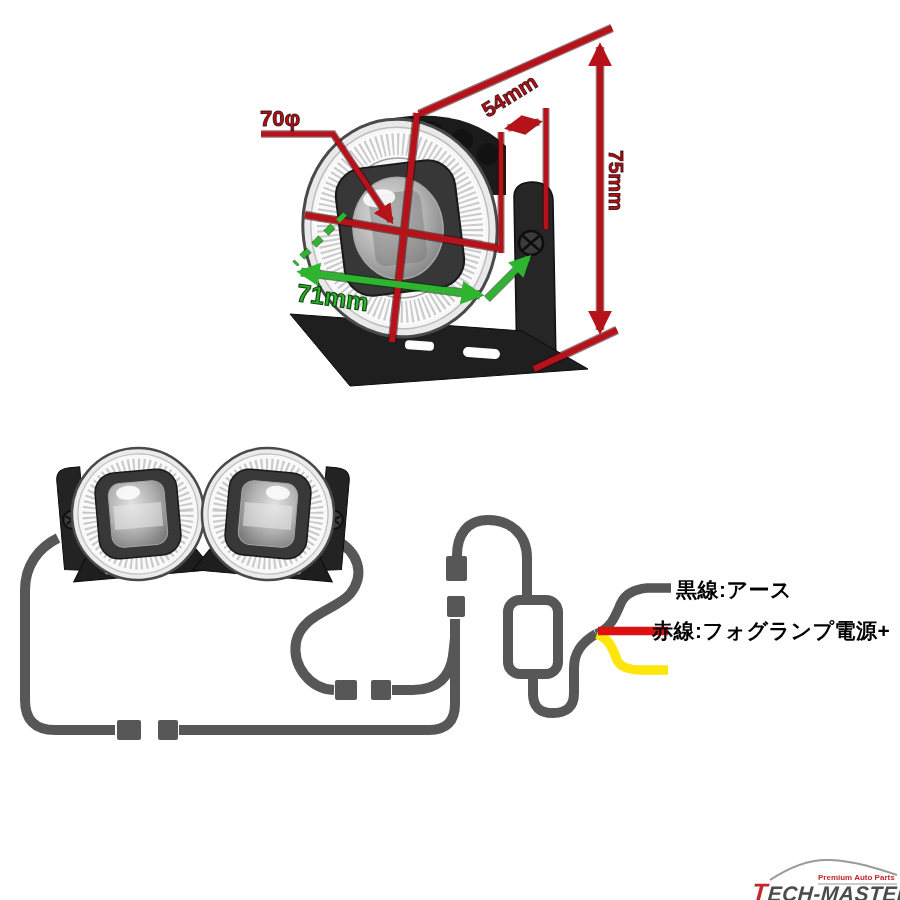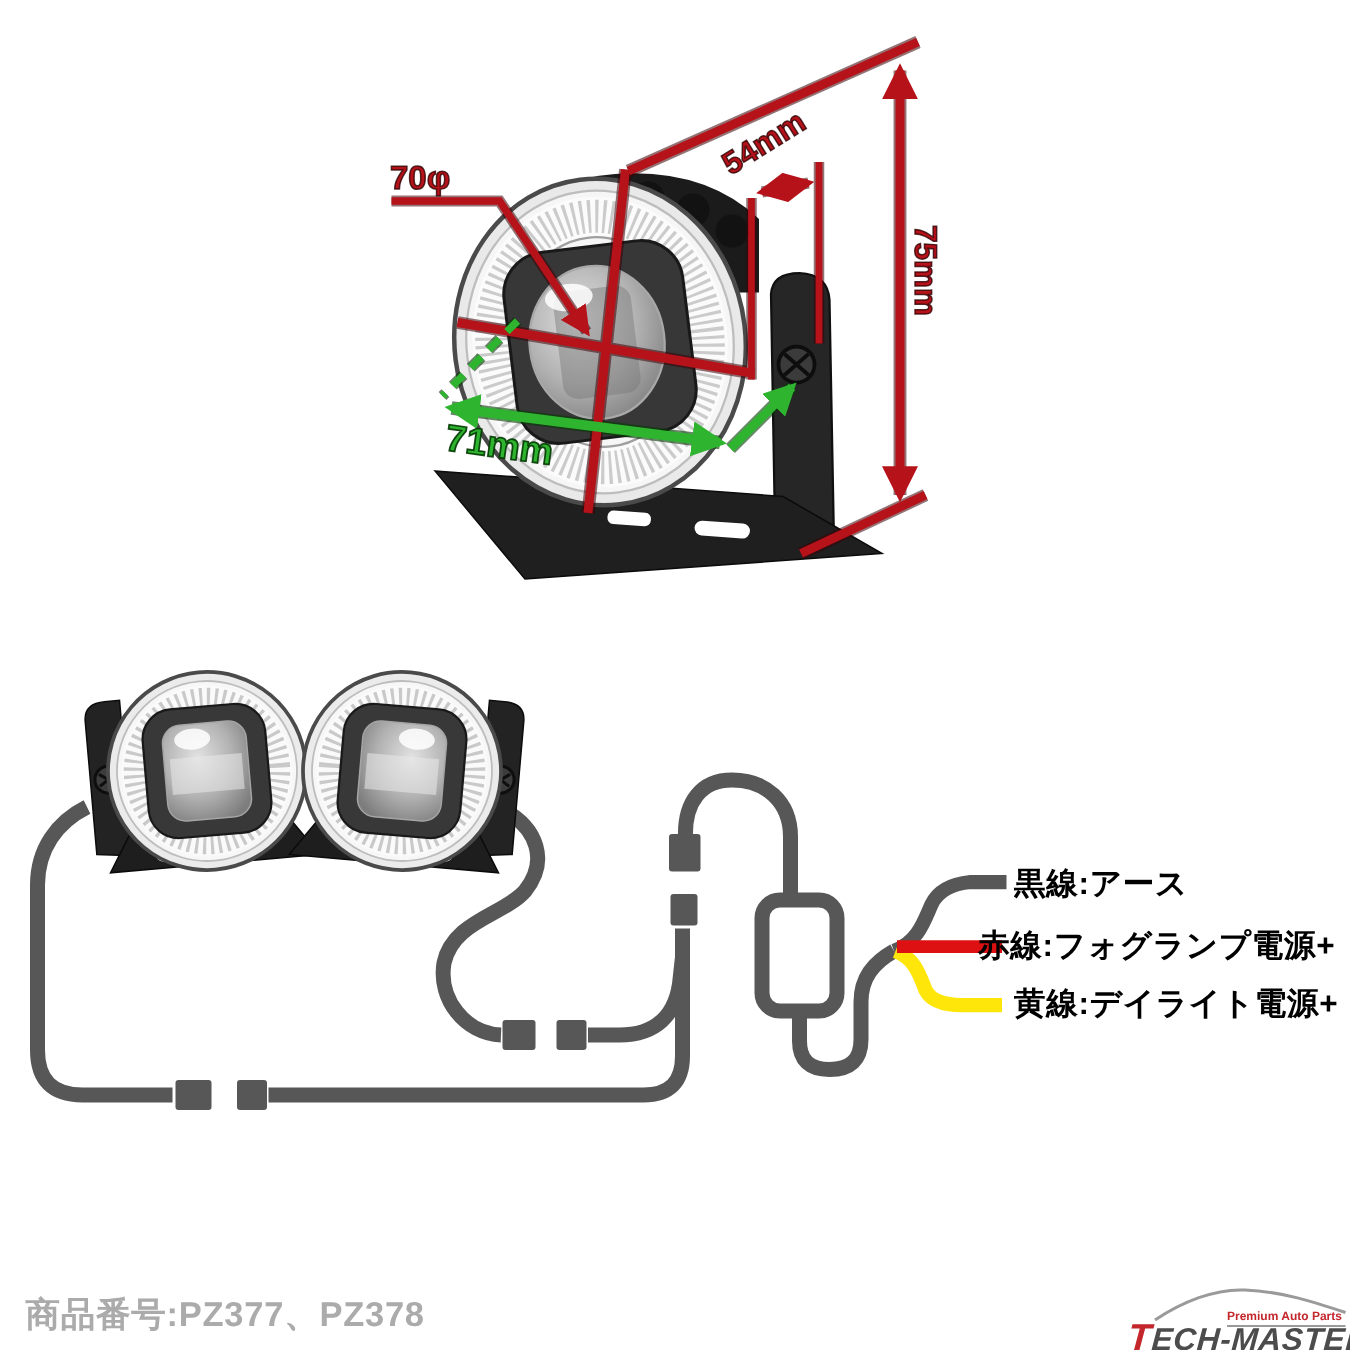--- a/index.html
+++ b/index.html
@@ -193,20 +193,18 @@
   </g>
 </svg>
 
 <div class="txt dim-red t-70">70φ</div>
 <div class="txt dim-red t-54">54mm</div>
 <div class="txt dim-red t-75">75mm</div>
 <div class="txt dim-green t-71">71mm</div>
 
 <div class="txt wire-label wl-black">黒線:アース</div>
 <div class="txt wire-label wl-red">赤線:フォグランプ電源+</div>
-<div class="txt wire-label wl-yellow">黄線:デイライト電源+</div>
-
-<div class="txt product-number">商品番号:PZ377、PZ378</div>
+
 
 <div class="txt logo-tagline">Premium Auto Parts</div>
 <div class="txt logo-text"><span class="logo-initial">T</span><span>ECH-MASTER</span></div>
 
 </div>
 
 </body></html>

